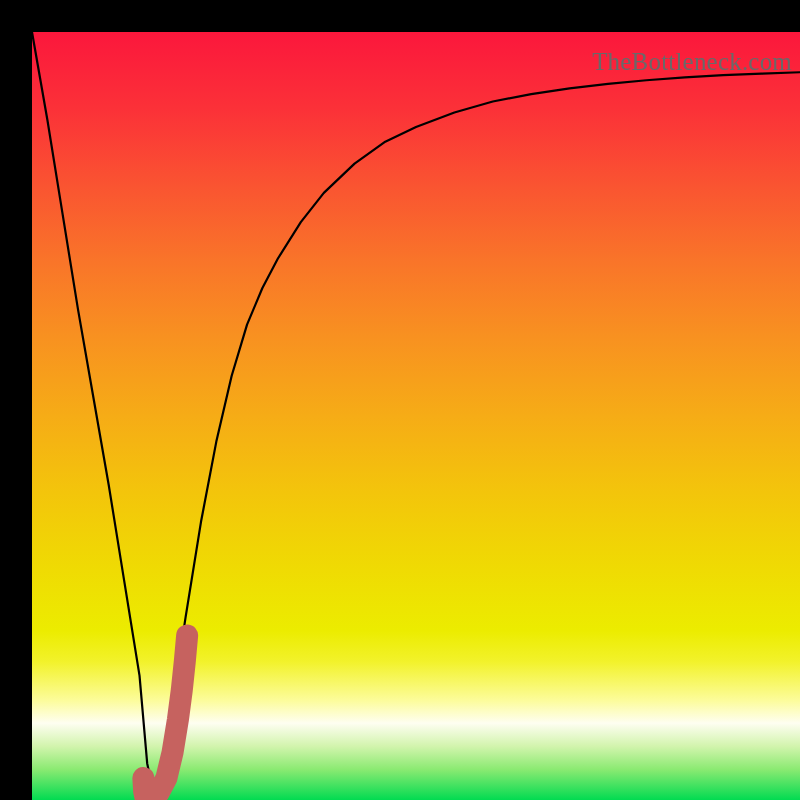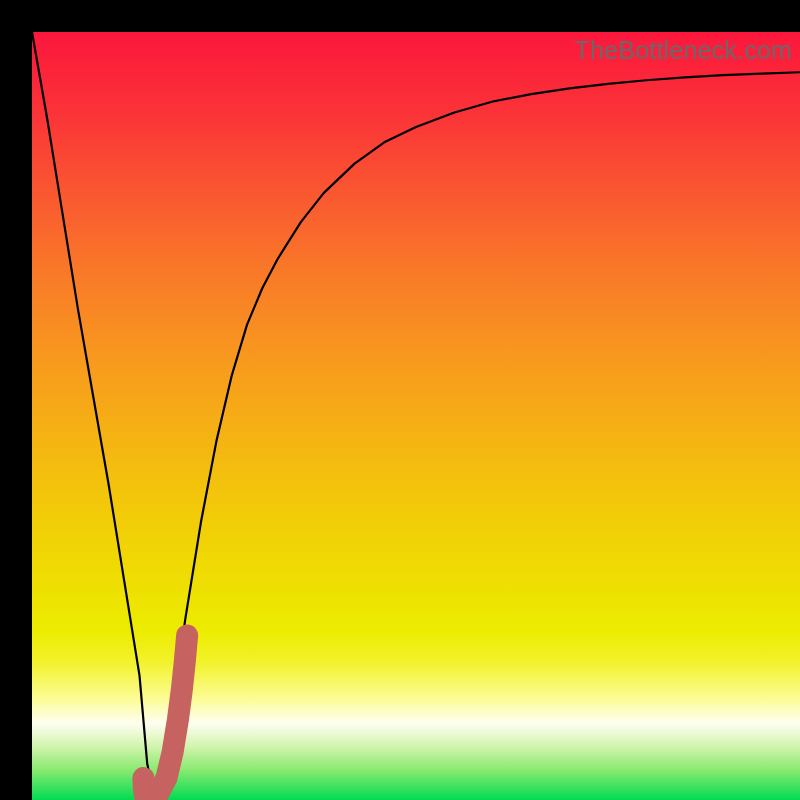--- a/index.html
+++ b/index.html
@@ -36,27 +36,28 @@
   }
   .svg-layer {
     position: absolute;
     left: 0;
     top: 0;
     width: 100%;
     height: 100%;
   }
   .watermark {
     position: absolute;
-    top: 4px;
+    top: 16px;
     right: 8px;
     color: #696969;
     font-size: 25px;
     letter-spacing: 0.2px;
     font-weight: 400;
     user-select: none;
+    font-family: Liberation Serif, serif;
   }
 </style>
 </head>
 <body>
 
 <div class="frame">
 
   <div class="plot-area">
 
     <svg class="gradient-bg" viewBox="0 0 768 768" preserveAspectRatio="none">

